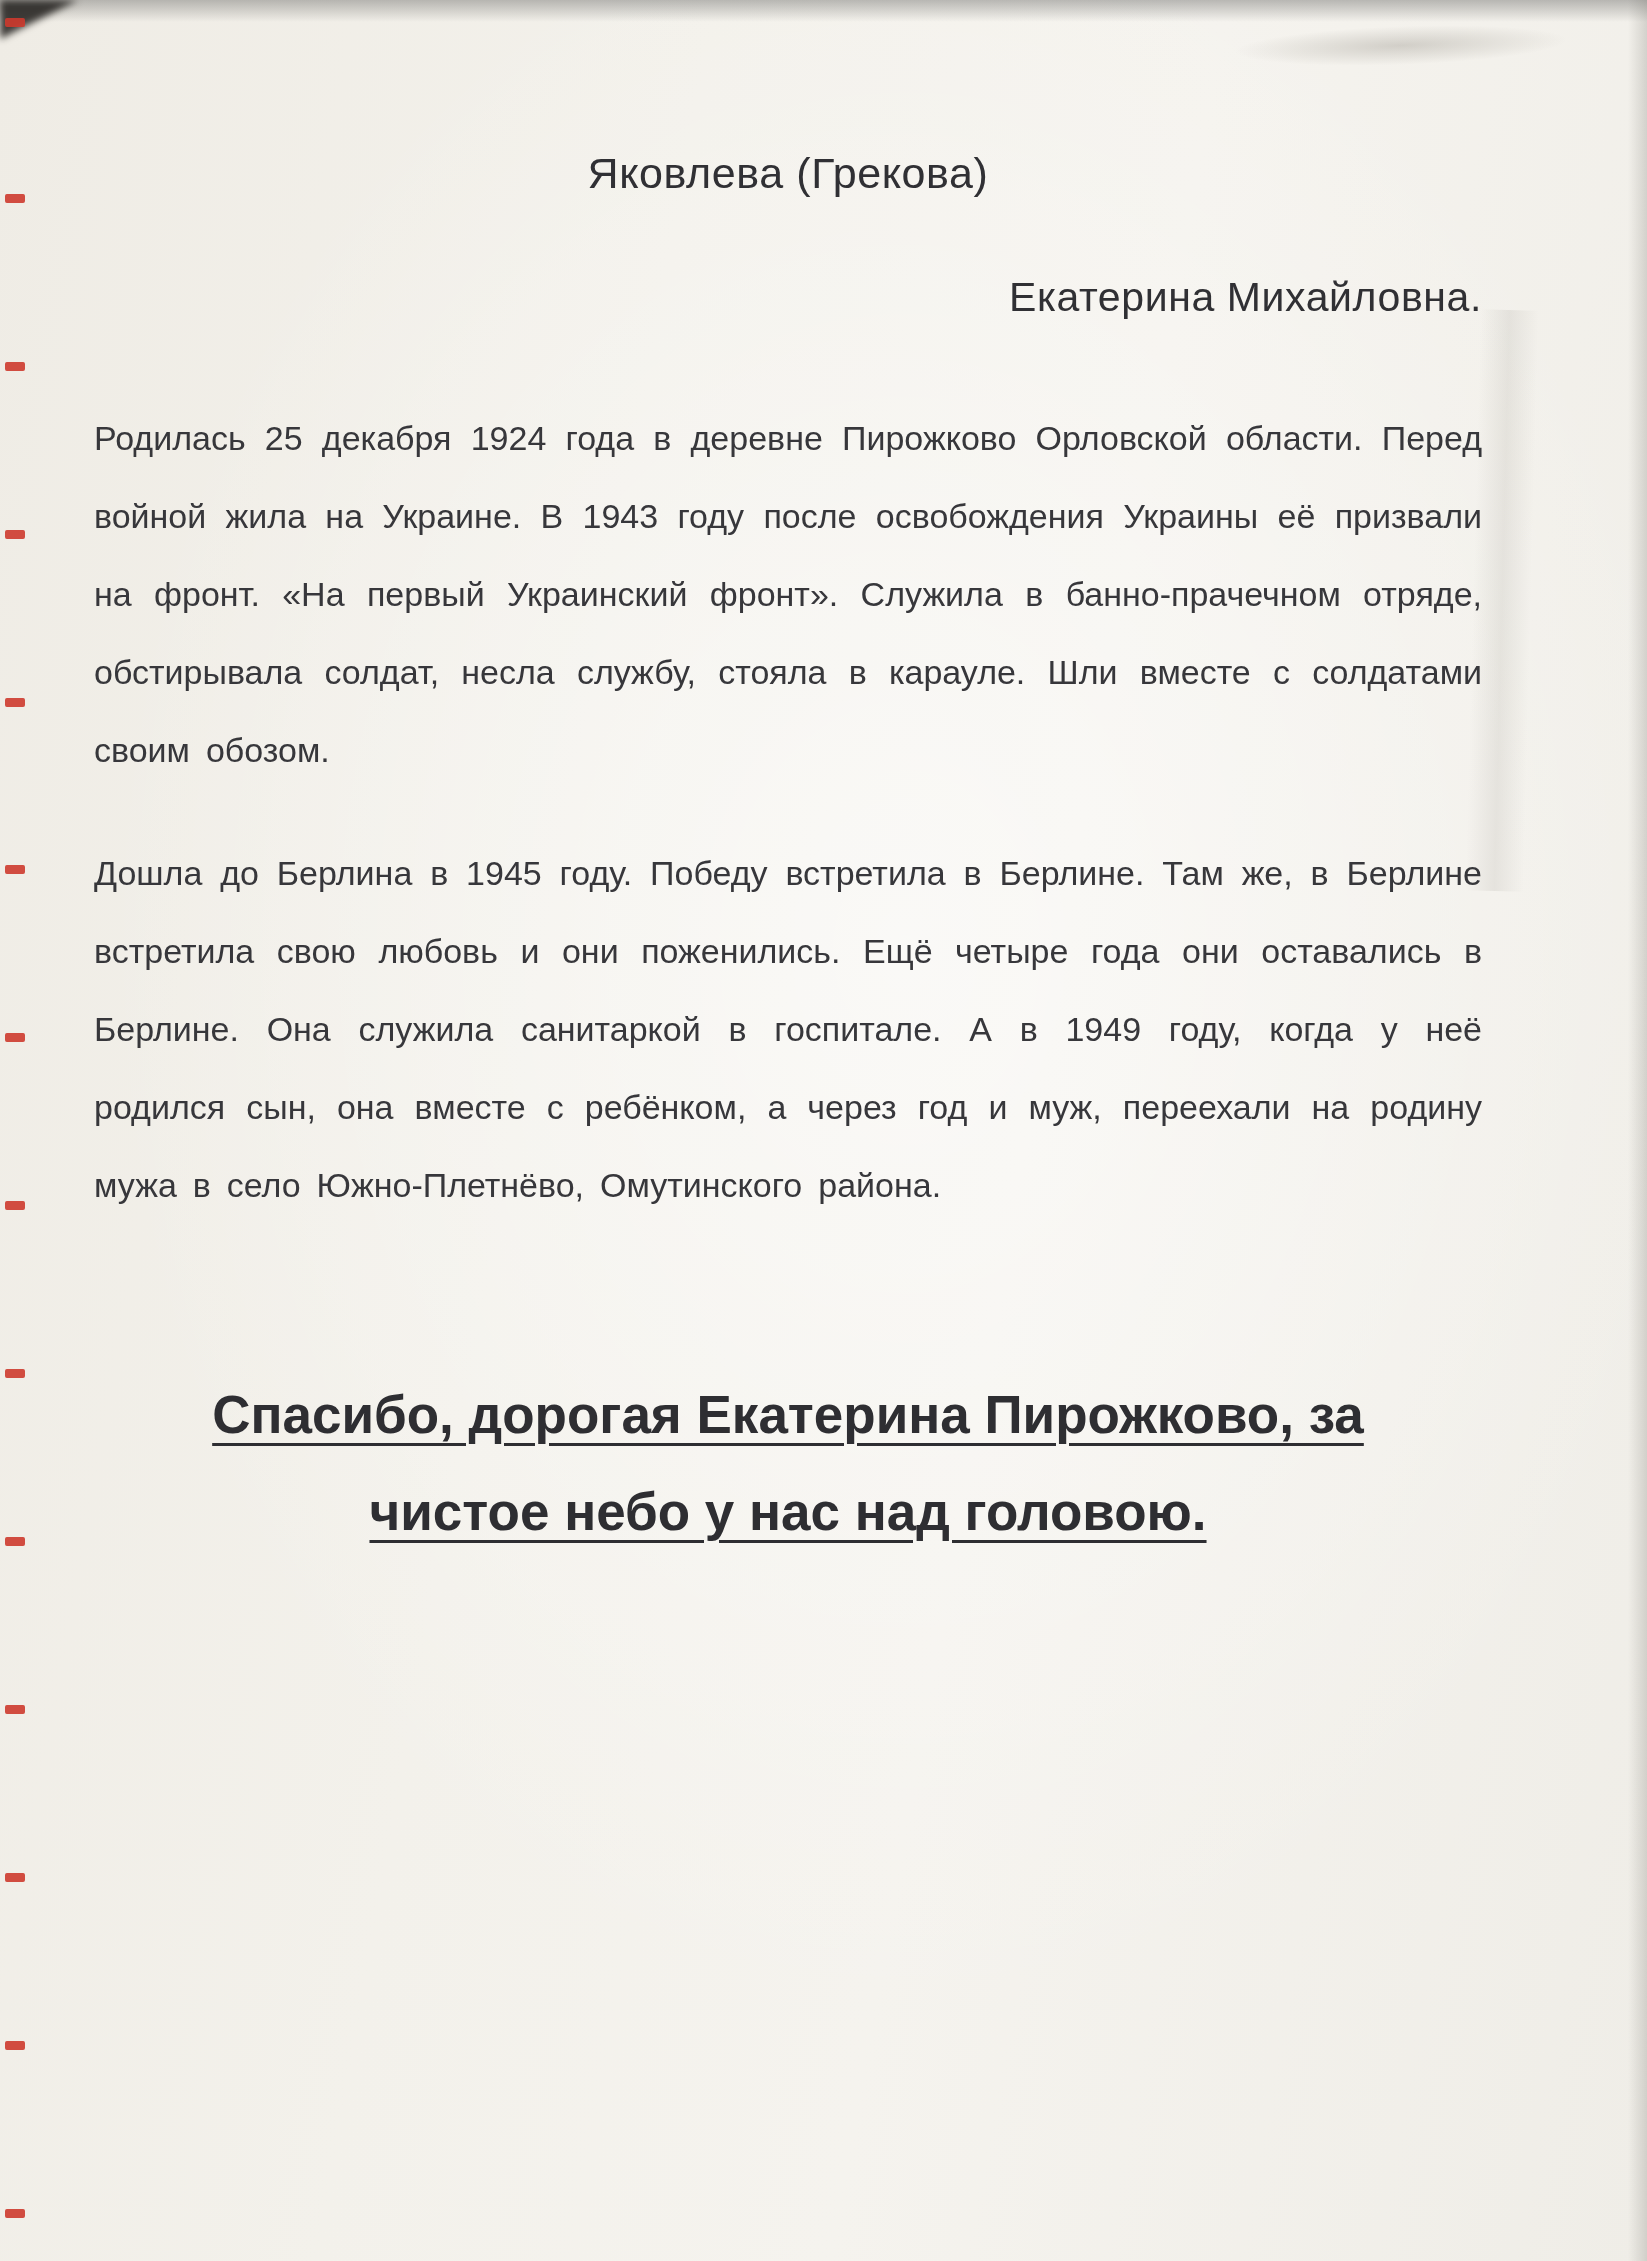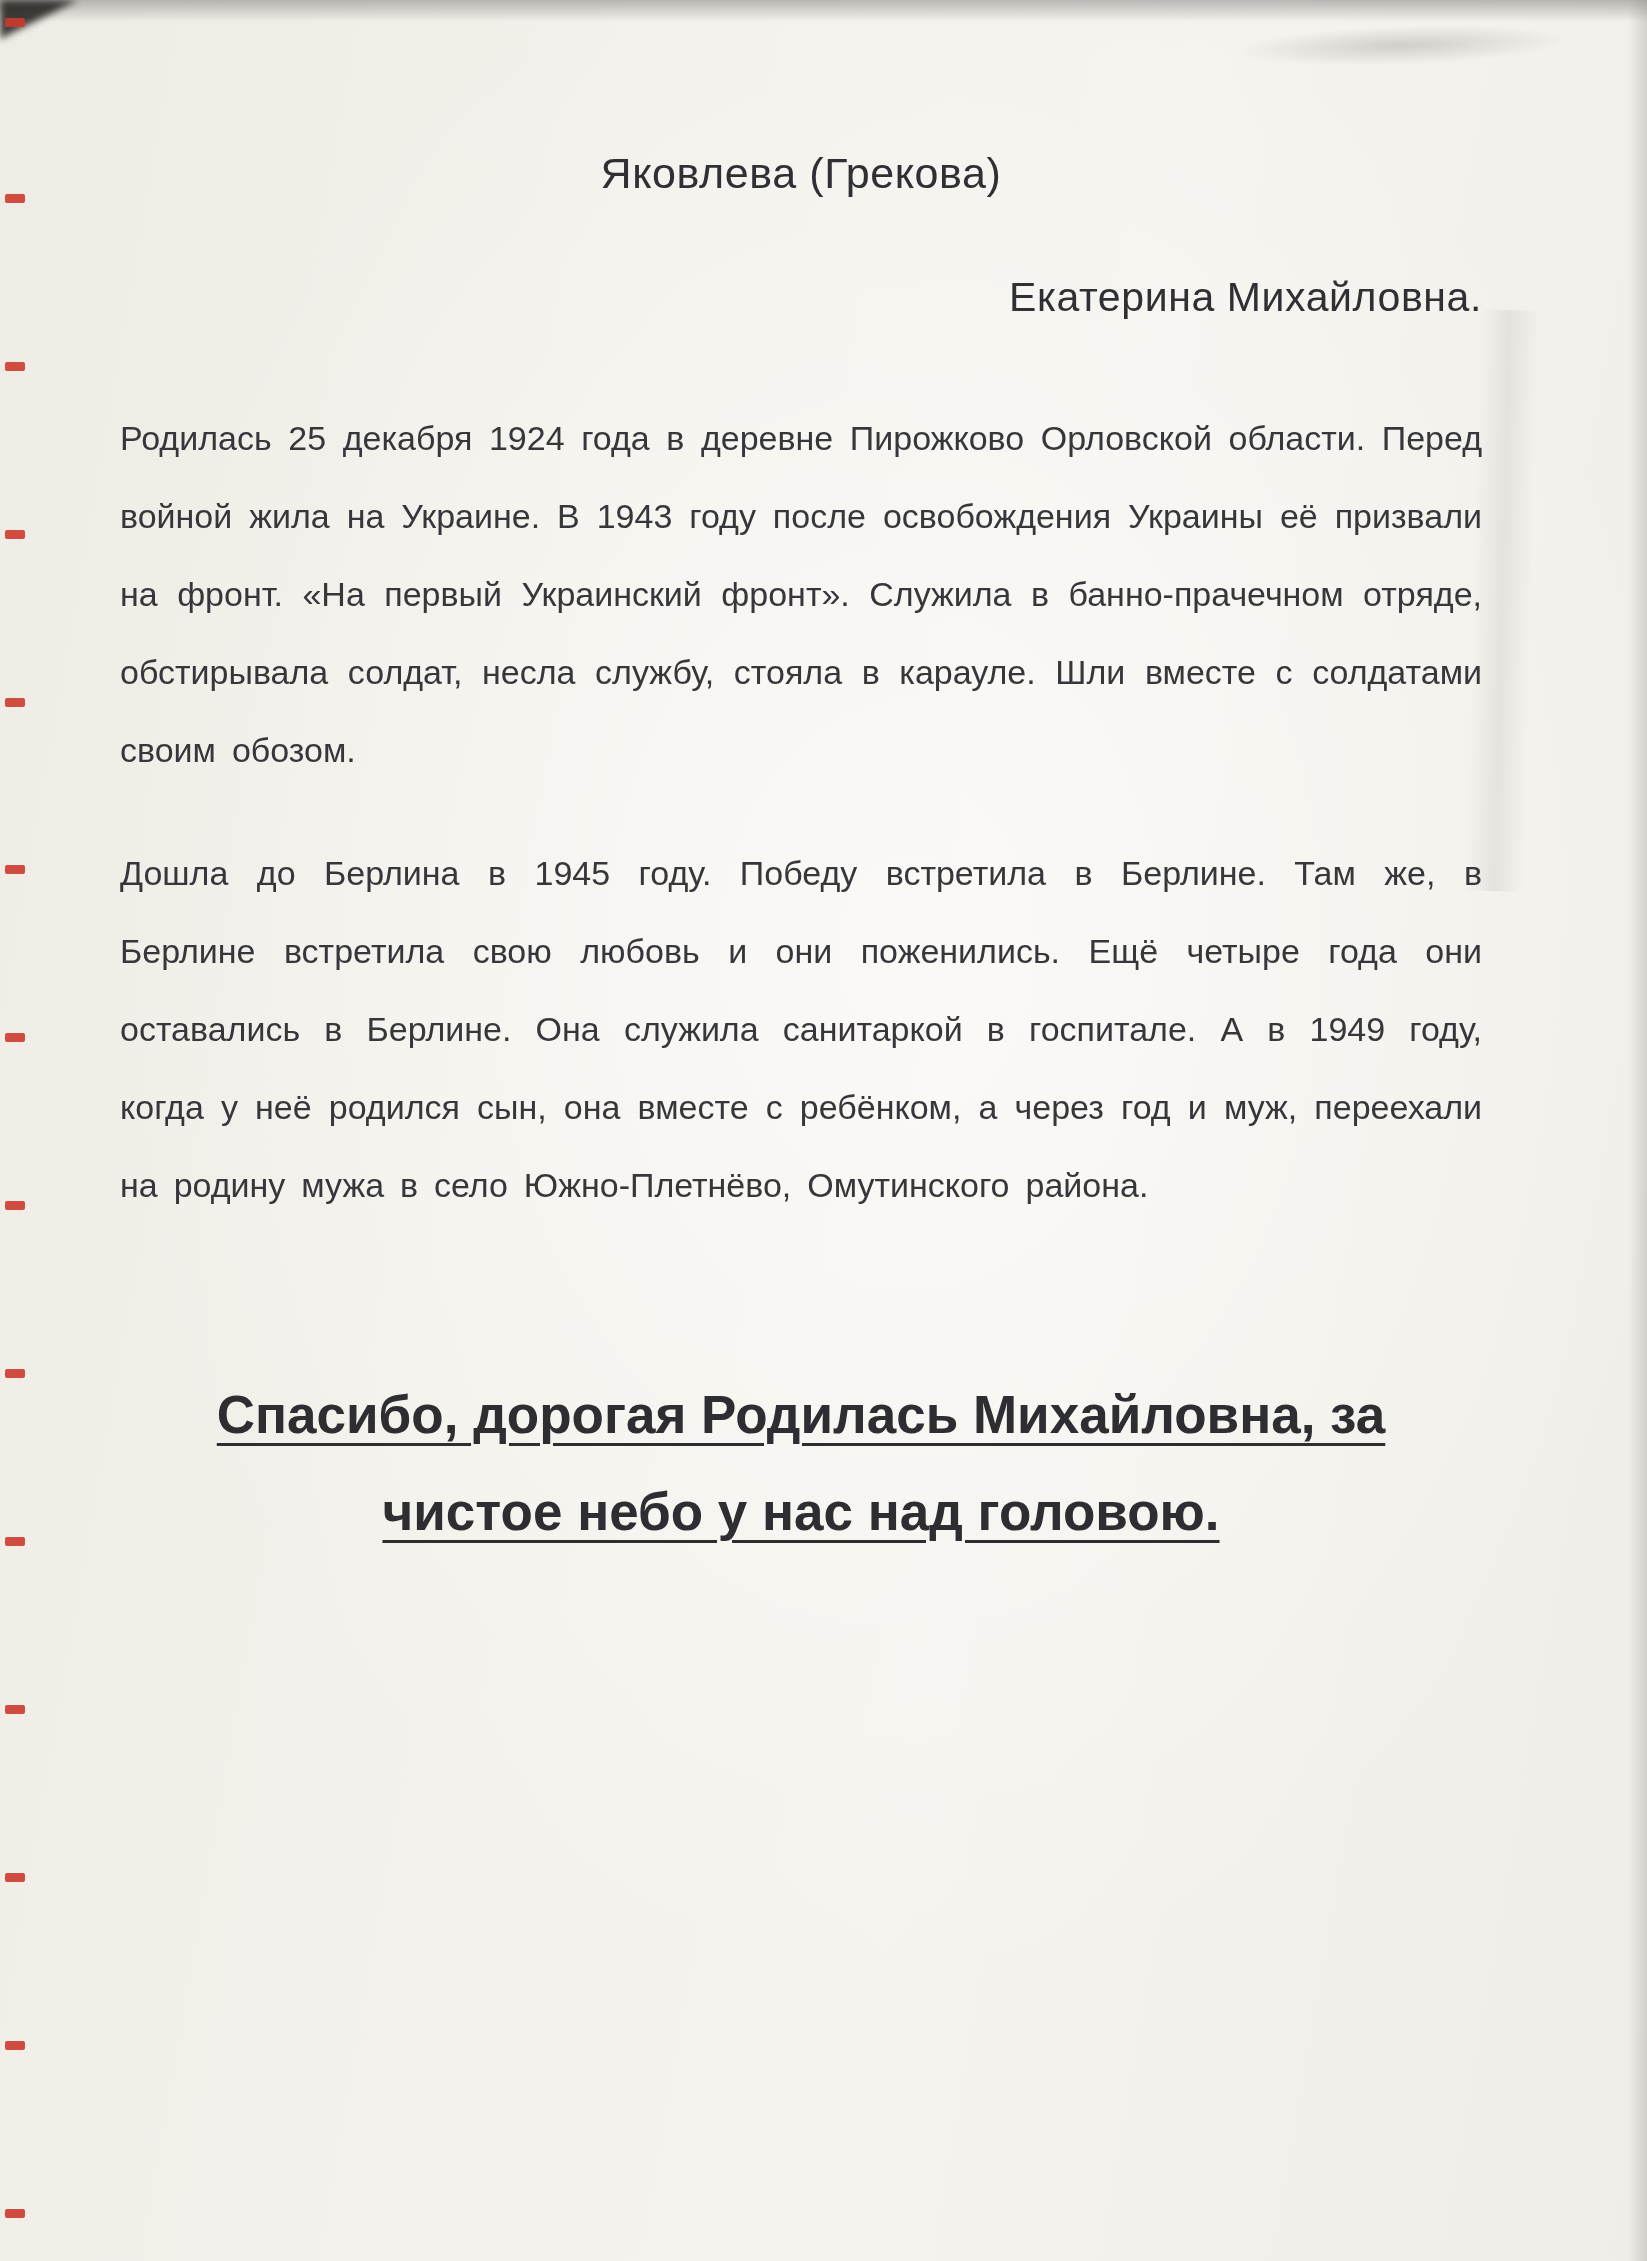--- a/index.html
+++ b/index.html
@@ -62,21 +62,21 @@
     left: 5.2px;
     width: 19.4px;
     height: 9px;
     background: #cd3a2e;
     border-radius: 1.9px;
     opacity: 0.9;
   }
   .content {
     position: relative;
     box-sizing: border-box;
-    padding: 149px 165px 0 120px;
+    padding: 149px 165px 0 94px;
   }
   .title {
     margin: 0 0 76px 0;
     text-align: center;
     font-size: 43px;
     font-weight: 500;
     letter-spacing: 0.6px;
     color: #303034;
   }
   .subtitle {
@@ -141,17 +141,17 @@
     <h1 class="title">Яковлева (Грекова)</h1>
 
     <h2 class="subtitle">Екатерина Михайловна.</h2>
 
     <p class="para">Родилась 25 декабря 1924 года в деревне Пирожково Орловской области. Перед войной жила на Украине. В 1943 году после освобождения Украины её призвали на фронт. «На первый Украинский фронт». Служила в банно-прачечном отряде, обстирывала солдат, несла службу, стояла в карауле. Шли вместе с солдатами своим обозом.</p>
 
     <p class="para">Дошла до Берлина в 1945 году. Победу встретила в Берлине. Там же, в Берлине встретила свою любовь и они поженились. Ещё четыре года они оставались в Берлине. Она служила санитаркой в госпитале. А в 1949 году, когда у неё родился сын, она вместе с ребёнком, а через год и муж, переехали на родину мужа в село Южно-Плетнёво, Омутинского района.</p>
 
 
 
-    <p class="closing">Спасибо, дорогая Родилась Михайловна, за чистое небо у нас над головою.</p>
+    <p class="closing">Спасибо, дорогая Екатерина Пирожково, за чистое небо у нас над головою.</p>
   </div>
 
 </div>
 
 
 </body></html>

